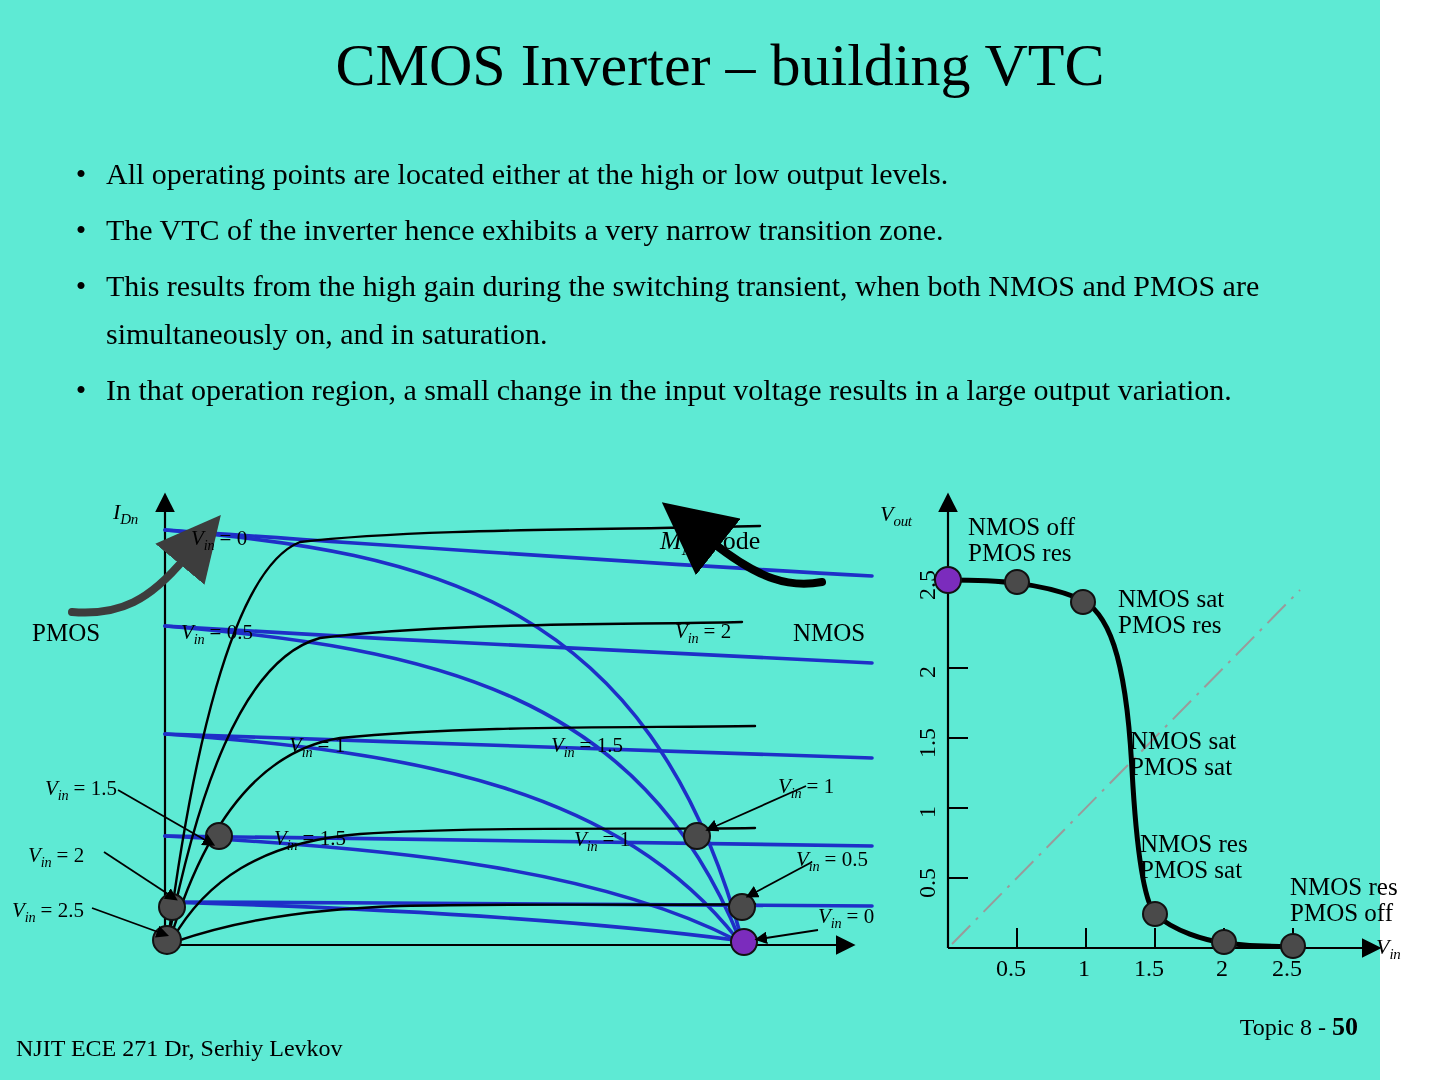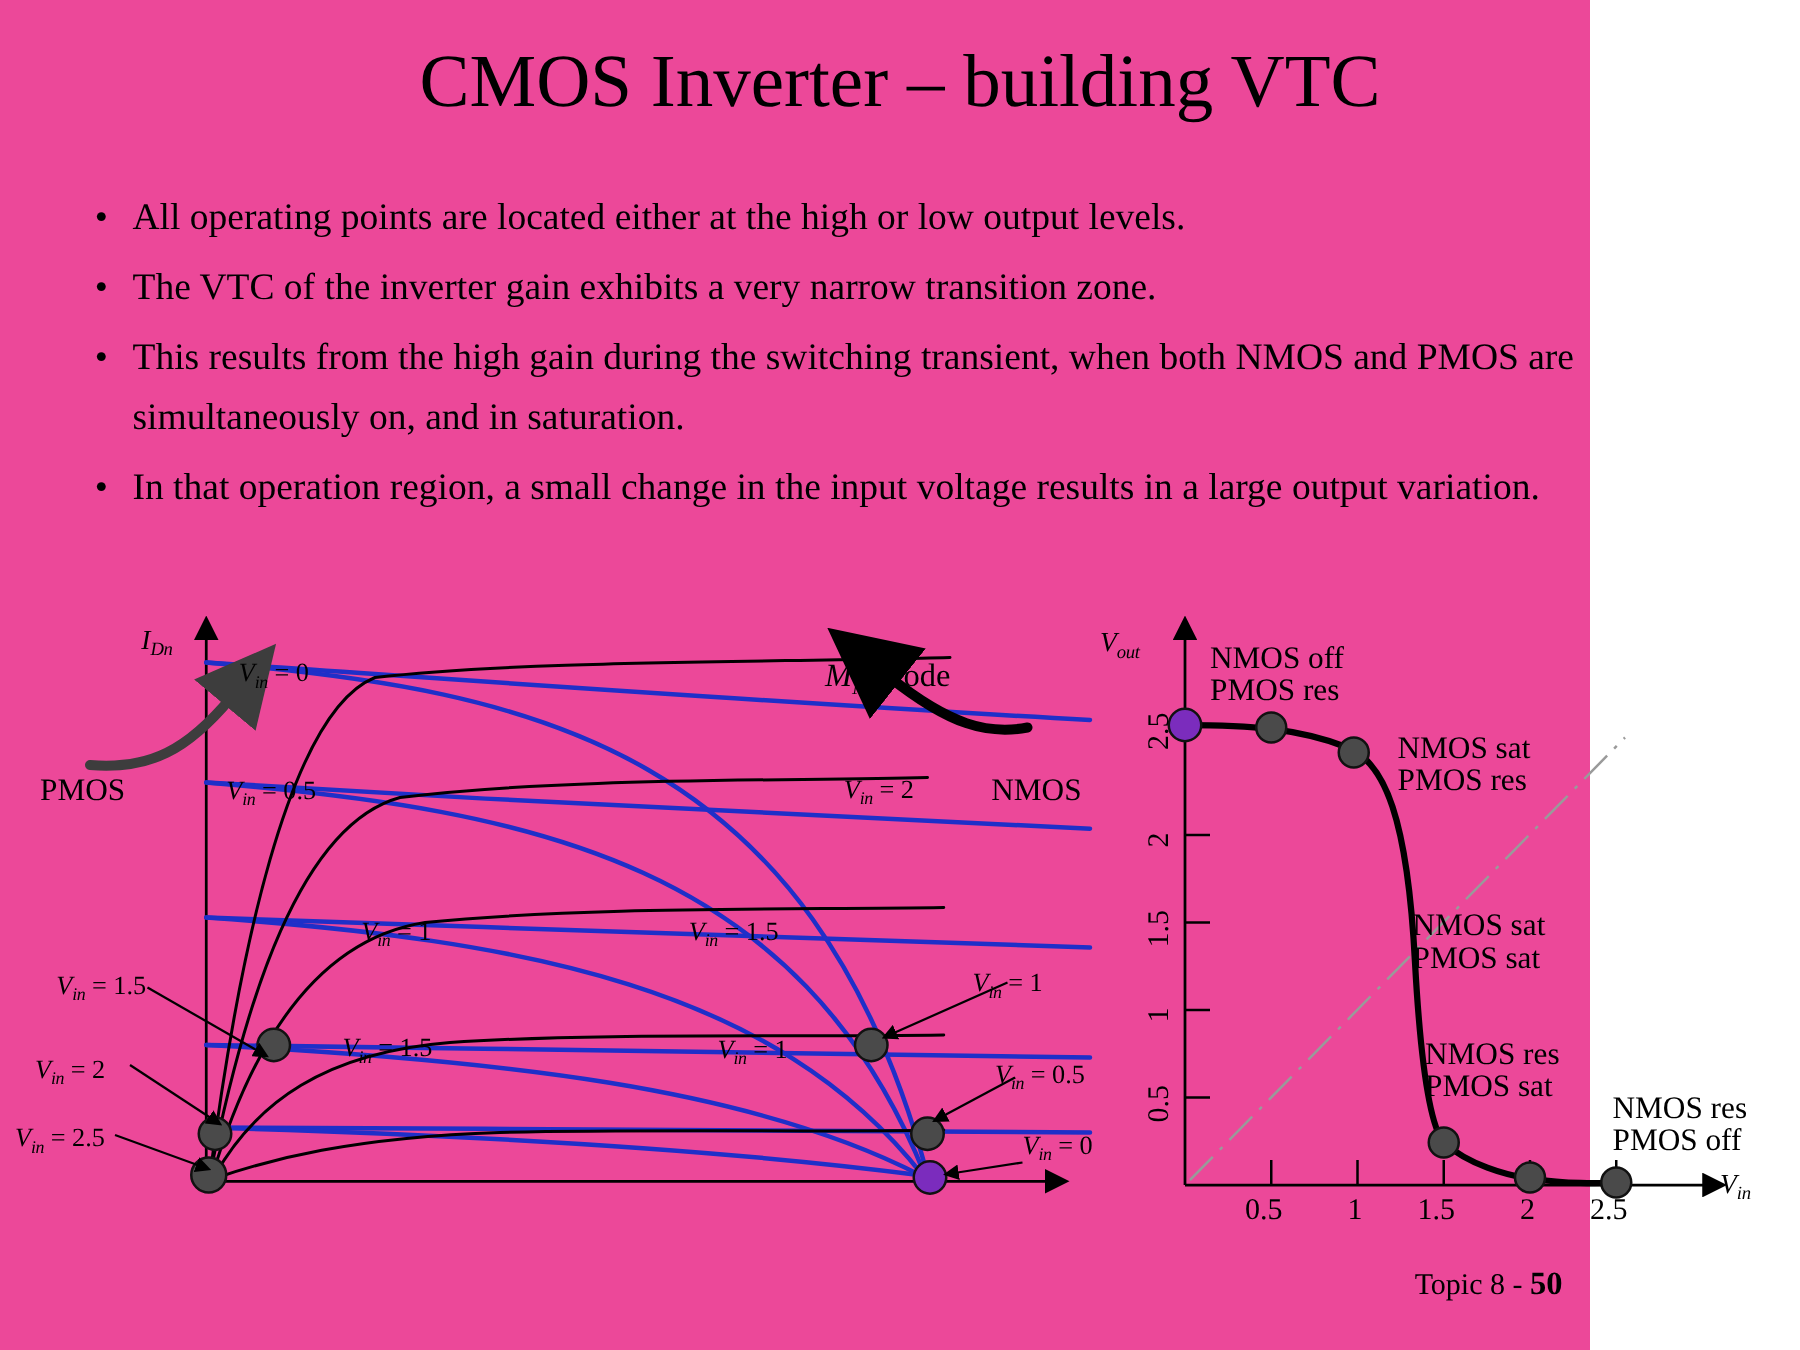--- a/index.html
+++ b/index.html
@@ -11,23 +11,23 @@
     width: 1440px;
     height: 1080px;
     position: relative;
     font-family: "Liberation Serif", "DejaVu Serif", serif;
     color: #000000;
     overflow: hidden;
   }
   #slide {
     position: absolute;
     left: 0; top: 0;
-    width: 1272px;
+    width: 1380px;
     height: 1080px;
-    background: #ec4899;
+    background: #5eead4;
   }
   #slide-title {
     position: absolute;
     left: 0;
     top: 32px;
     width: 1440px;
     text-align: center;
     font-size: 60px;
     line-height: 1.1;
     font-family: "Liberation Serif", "DejaVu Serif", serif;
@@ -118,21 +118,21 @@
 
   <div id="slide-title">CMOS Inverter – building VTC</div>
 
   <div id="bullets">
     <div class="bullet-row">
       <span class="bullet-dot">•</span>
       <span class="bullet-text">All operating points are located either at the high or low output levels.</span>
     </div>
     <div class="bullet-row">
       <span class="bullet-dot">•</span>
-      <span class="bullet-text">The VTC of the inverter gain exhibits a very narrow transition zone.</span>
+      <span class="bullet-text">The VTC of the inverter hence exhibits a very narrow transition zone.</span>
     </div>
     <div class="bullet-row">
       <span class="bullet-dot">•</span>
       <span class="bullet-text">This results from the high gain during the switching transient, when both NMOS and PMOS are simultaneously on, and in saturation.</span>
     </div>
     <div class="bullet-row">
       <span class="bullet-dot">•</span>
       <span class="bullet-text">In that operation region, a small change in the input voltage results in a large output variation.</span>
     </div>
   </div>
@@ -300,17 +300,18 @@
     <div class="lbl region-lbl" style="left:1140px; top:345px;">
       <span>NMOS res</span><br>
       <span>PMOS sat</span>
     </div>
     <div class="lbl region-lbl" style="left:1290px; top:388px;">
       <span>NMOS res</span><br>
       <span>PMOS off</span>
     </div>
   </div>
 
+  <div id="footer-left">NJIT ECE 271  Dr, Serhiy Levkov</div>
   <div id="footer-right">
     <span>Topic 8 - </span><span class="pagenum">50</span>
   </div>
 
 </div>
 
 </body></html>

